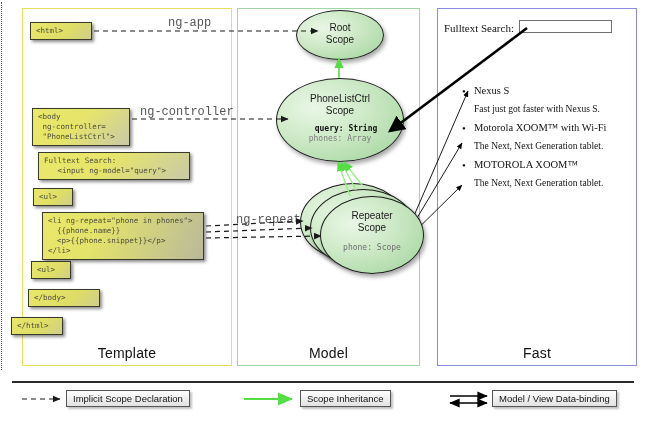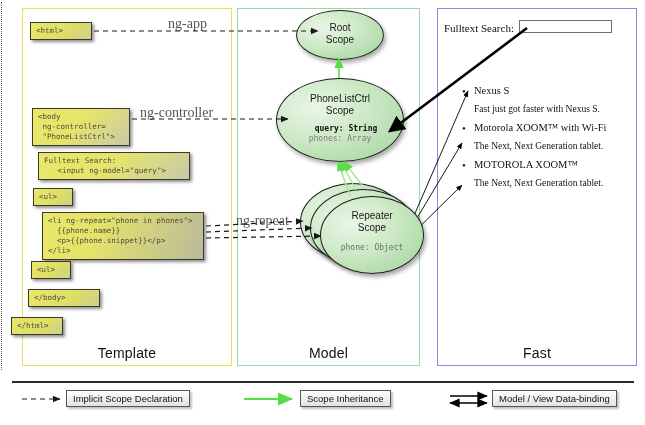--- a/index.html
+++ b/index.html
@@ -77,22 +77,22 @@
   .view-input{position:absolute;left:519px;top:20px;width:93px;height:13px;
     border:1px solid #6f6f6f;background:#fff;box-sizing:border-box;}
   .vlist{position:absolute;left:462px;top:84px;width:170px;
     font-family:"Liberation Serif", serif;color:#111;}
   .vitem{position:relative;margin-bottom:5px;}
   .vname{font-size:10.5px;line-height:14px;padding-left:12px;position:relative;}
   .vname:before{content:"\2022";position:absolute;left:0;top:0;font-size:11px;}
   .vsnip{font-size:9.5px;line-height:14px;padding-left:12px;margin-top:4px;}
 
   
-  .conn-label{position:absolute;font-family:Liberation Serif, serif;
-    font-size:14px;color:#555;}
+  .conn-label{position:absolute;font-family:Liberation Mono, monospace;
+    font-size:12px;color:#555;}
   #lbl-ngapp{left:168px;top:16px;}
   #lbl-ngctrl{left:140px;top:105px;}
   #lbl-ngrepeat{left:236px;top:213px;}
 
   
   .legend-rule{position:absolute;left:12px;top:381px;width:622px;height:0;
     border-top:2px solid #2b2b2b;}
   .legend{position:absolute;left:0;top:388px;width:645px;height:30px;}
   .lg-box{position:absolute;box-sizing:border-box;
     border:1px solid #555;background:linear-gradient(#fefefe,#e2e2e2);
@@ -157,21 +157,21 @@
       <div class="lbl">Scope</div>
       <div class="fld q">query: String</div>
       <div class="fld p">phones: Array</div>
     </div>
   </div>
 
   <div class="ellipse" id="e-rep1">
     <div class="inner">
       <div class="lbl">Repeater</div>
       <div class="lbl">Scope</div>
-      <div class="fld">phone: Object</div>
+      <div class="fld">phone: Scope</div>
     </div>
   </div>
 
   <div class="view-label">Fulltext Search:</div>
   <input class="view-input" type="text" placeholder="" style="">
 
   <div class="vlist">
     <div class="vitem">
       <div class="vname">Nexus S</div>
       <div class="vsnip">Fast just got faster with Nexus S.</div>

